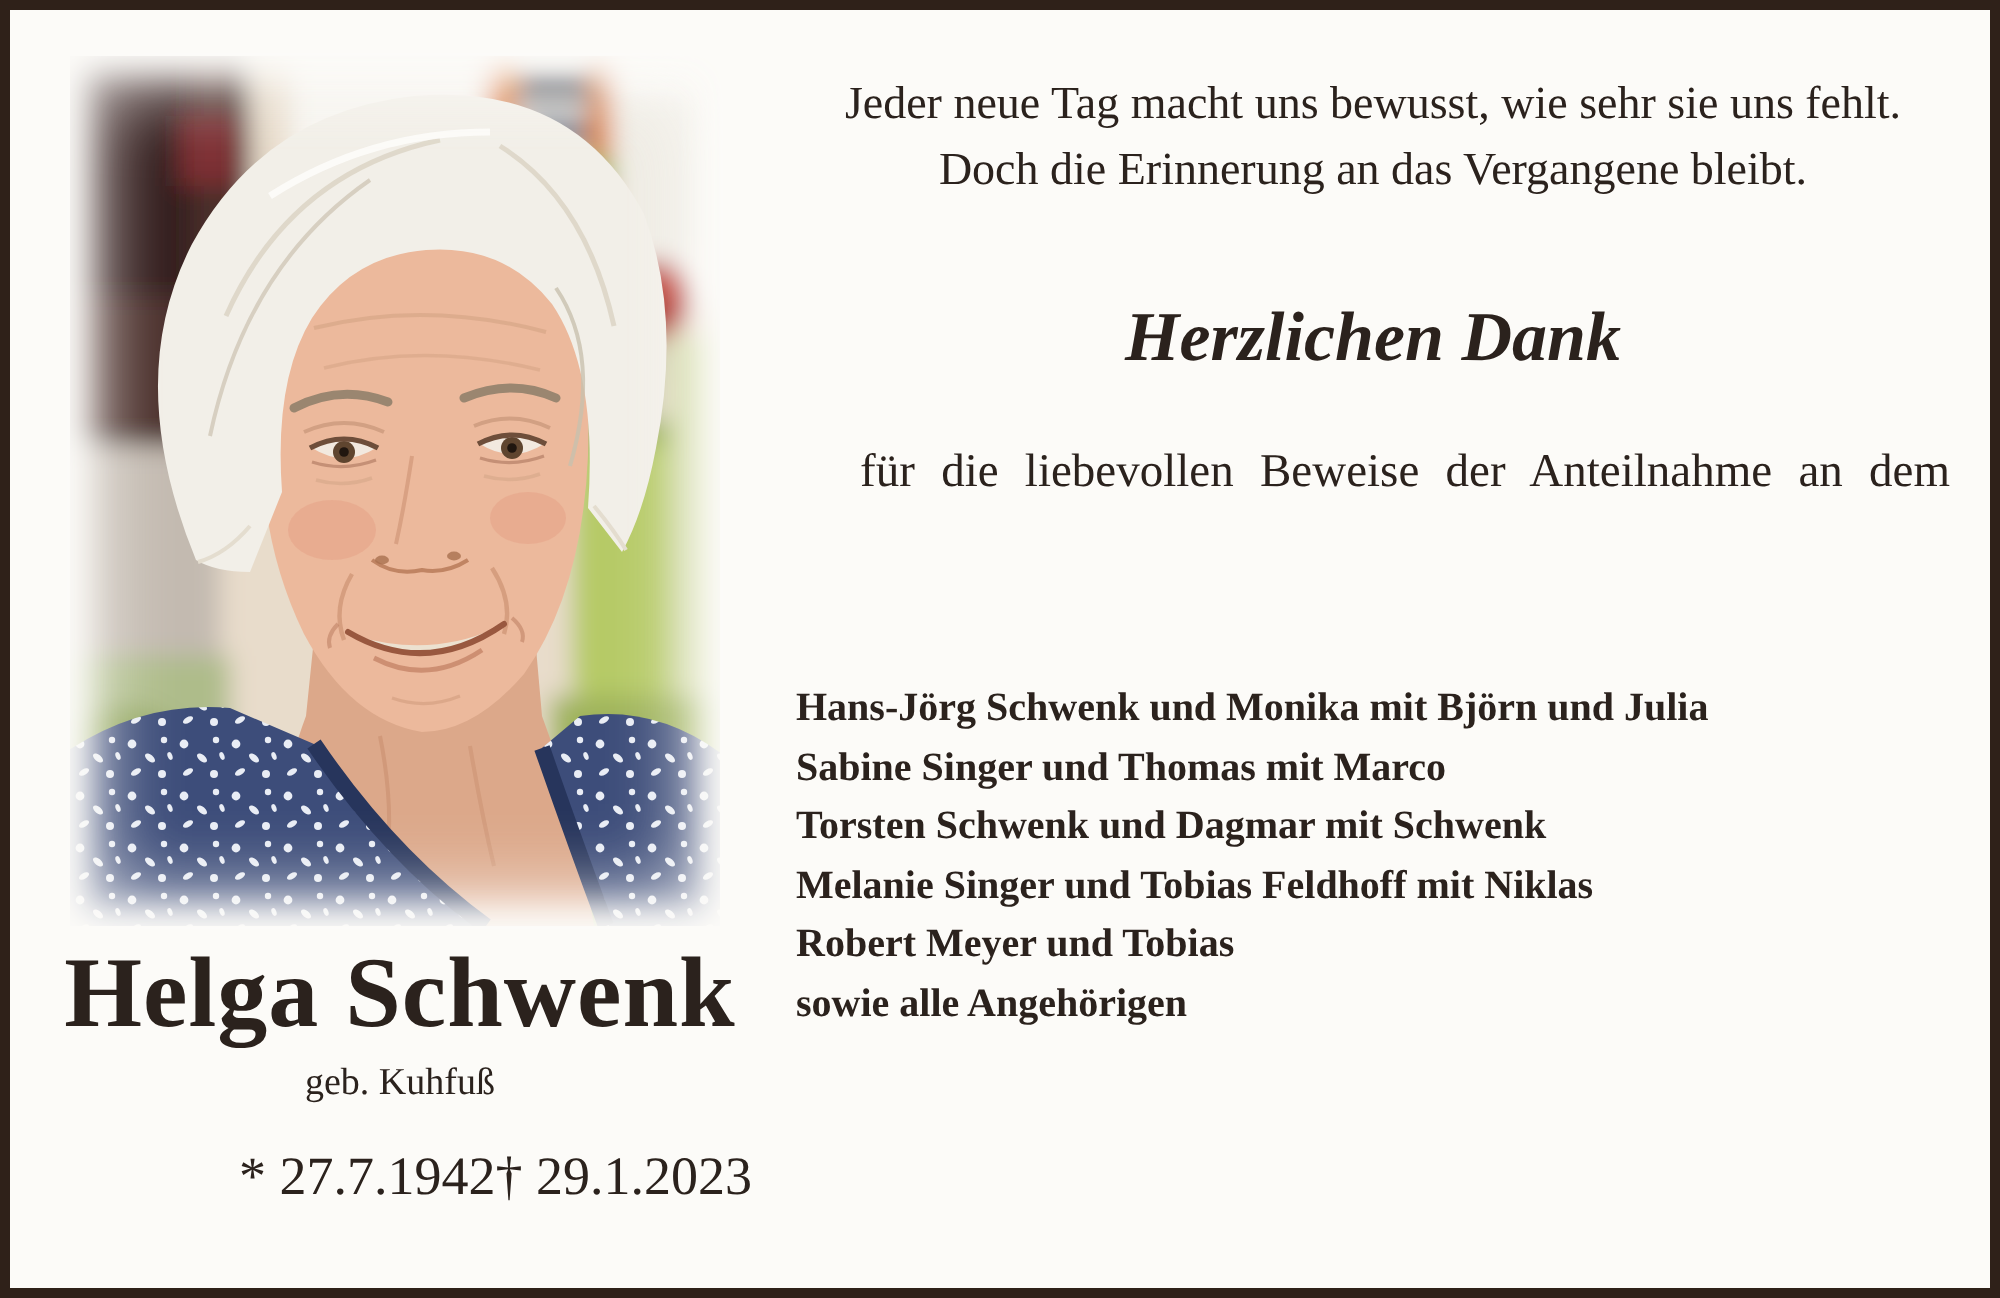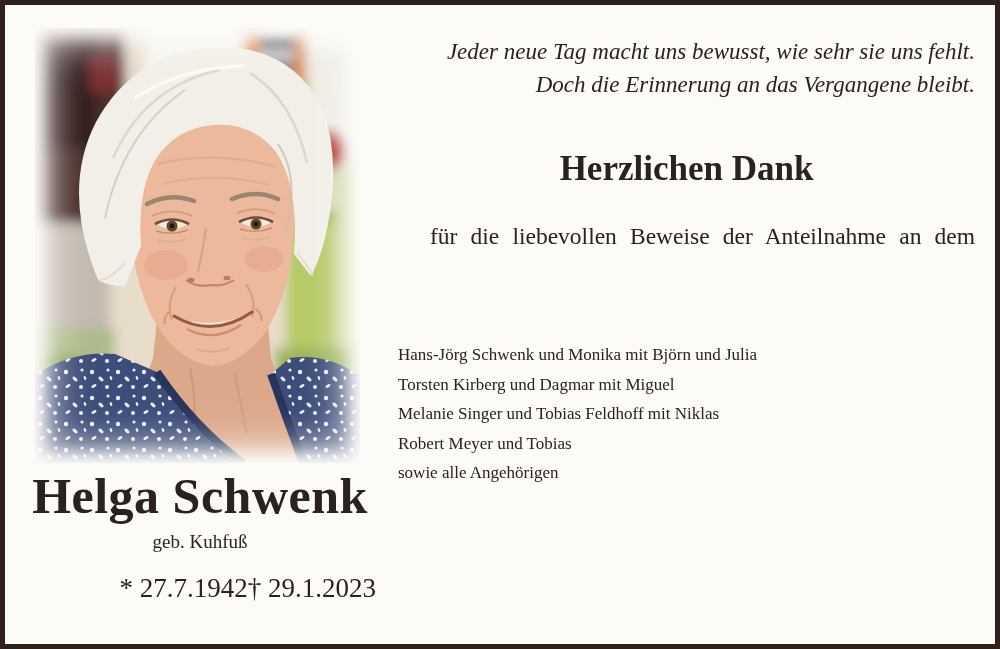--- a/index.html
+++ b/index.html
@@ -25,35 +25,35 @@
   .birth-name {
     position:absolute; left:5px; top:526px; width:380px; text-align:center;
     font-size:19px; white-space:nowrap;
   }
   .life-dates {
     position:absolute; left:45px; top:568px; width:294px;
     display:flex; justify-content:flex-end;
     font-size:27px; white-space:nowrap;margin-left:32px;
   }
   .quote {
-    position:absolute; left:393px; top:30px; width:577px; text-align:right;
-    font-style:italic; font-size:23px; line-height:33px; white-space:nowrap;
+    position:absolute; left:393px; top:30px; width:577px; text-align:center;
+    font-size:23px; line-height:33px; white-space:nowrap;
   }
   .thanks-heading {
     position:absolute; left:393px; top:144px; width:577px; text-align:center;
-    font-weight:bold; font-size:35px; white-space:nowrap;
+    font-style:italic; font-weight:bold; font-size:35px; white-space:nowrap;
   }
   .thanks-body {
     position:absolute; left:393px; top:217px; width:577px;
     font-size:23.5px; line-height:28px;
   }
   .justify-last { text-align:justify; text-align-last:justify;margin-left:32px; }
   .mourners {
     position:absolute; left:393px; top:335px; width:592px;
-    font-weight:normal; font-size:17px; line-height:29.5px;
+    font-weight:bold; font-size:20px; line-height:29.5px;
   }
   .mourners div { white-space:nowrap; }
   .place-date {
     position:absolute; left:393px; top:587px; font-size:23.5px; white-space:nowrap;
   }
   .place-date .place { font-weight:bold; }
   .place-date .date { margin-left:0.28em; }
 </style>
 </head>
 <body>
@@ -182,20 +182,21 @@
   </div>
 
   <div class="thanks-heading">Herzlichen Dank</div>
 
   <div class="thanks-body">
     <div class="justify-last">für die liebevollen Beweise der Anteilnahme an dem</div>
   </div>
 
   <div class="mourners">
     <div>Hans-Jörg Schwenk und Monika mit Björn und Julia</div>
-    <div>Torsten Kirberg und Dagmar mit Miguel</div>
+    <div>Sabine Singer und Thomas mit Marco</div>
+    <div>Torsten Schwenk und Dagmar mit Schwenk</div>
     <div>Melanie Singer und Tobias Feldhoff mit Niklas</div>
     <div>Robert Meyer und Tobias</div>
     <div>sowie alle Angehörigen</div>
   </div>
 
 
 </div>
 
 </body></html>

